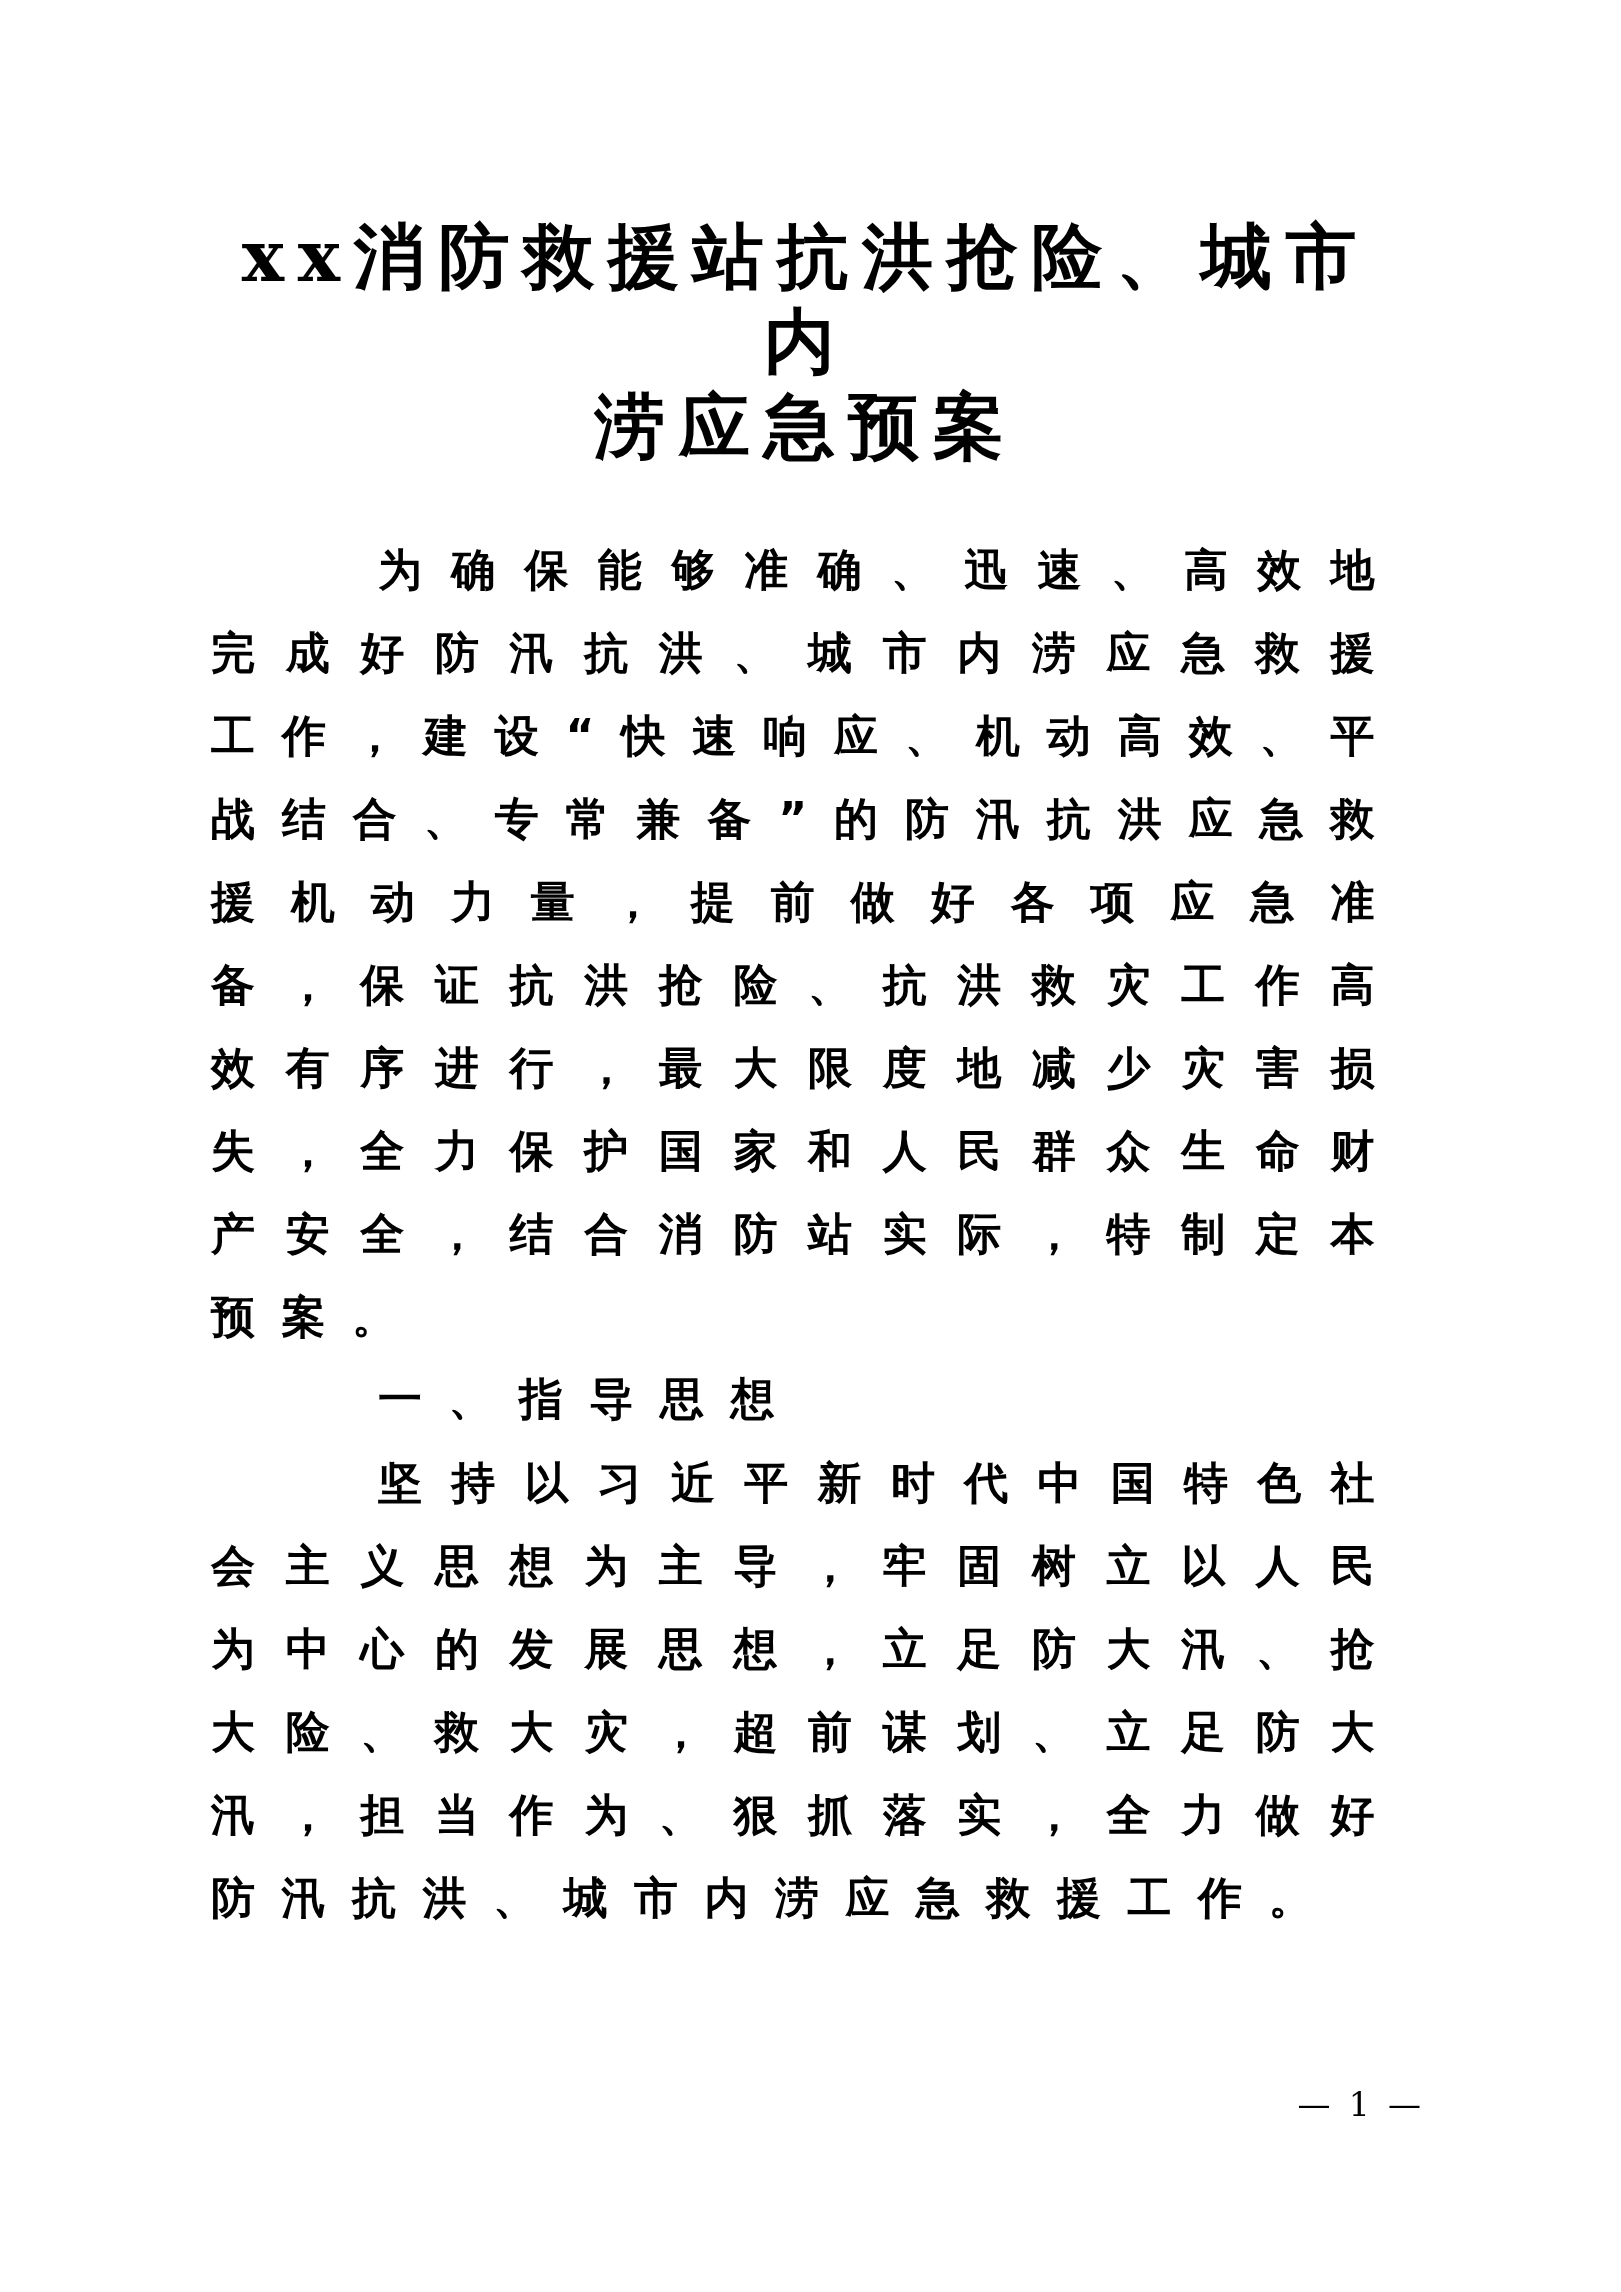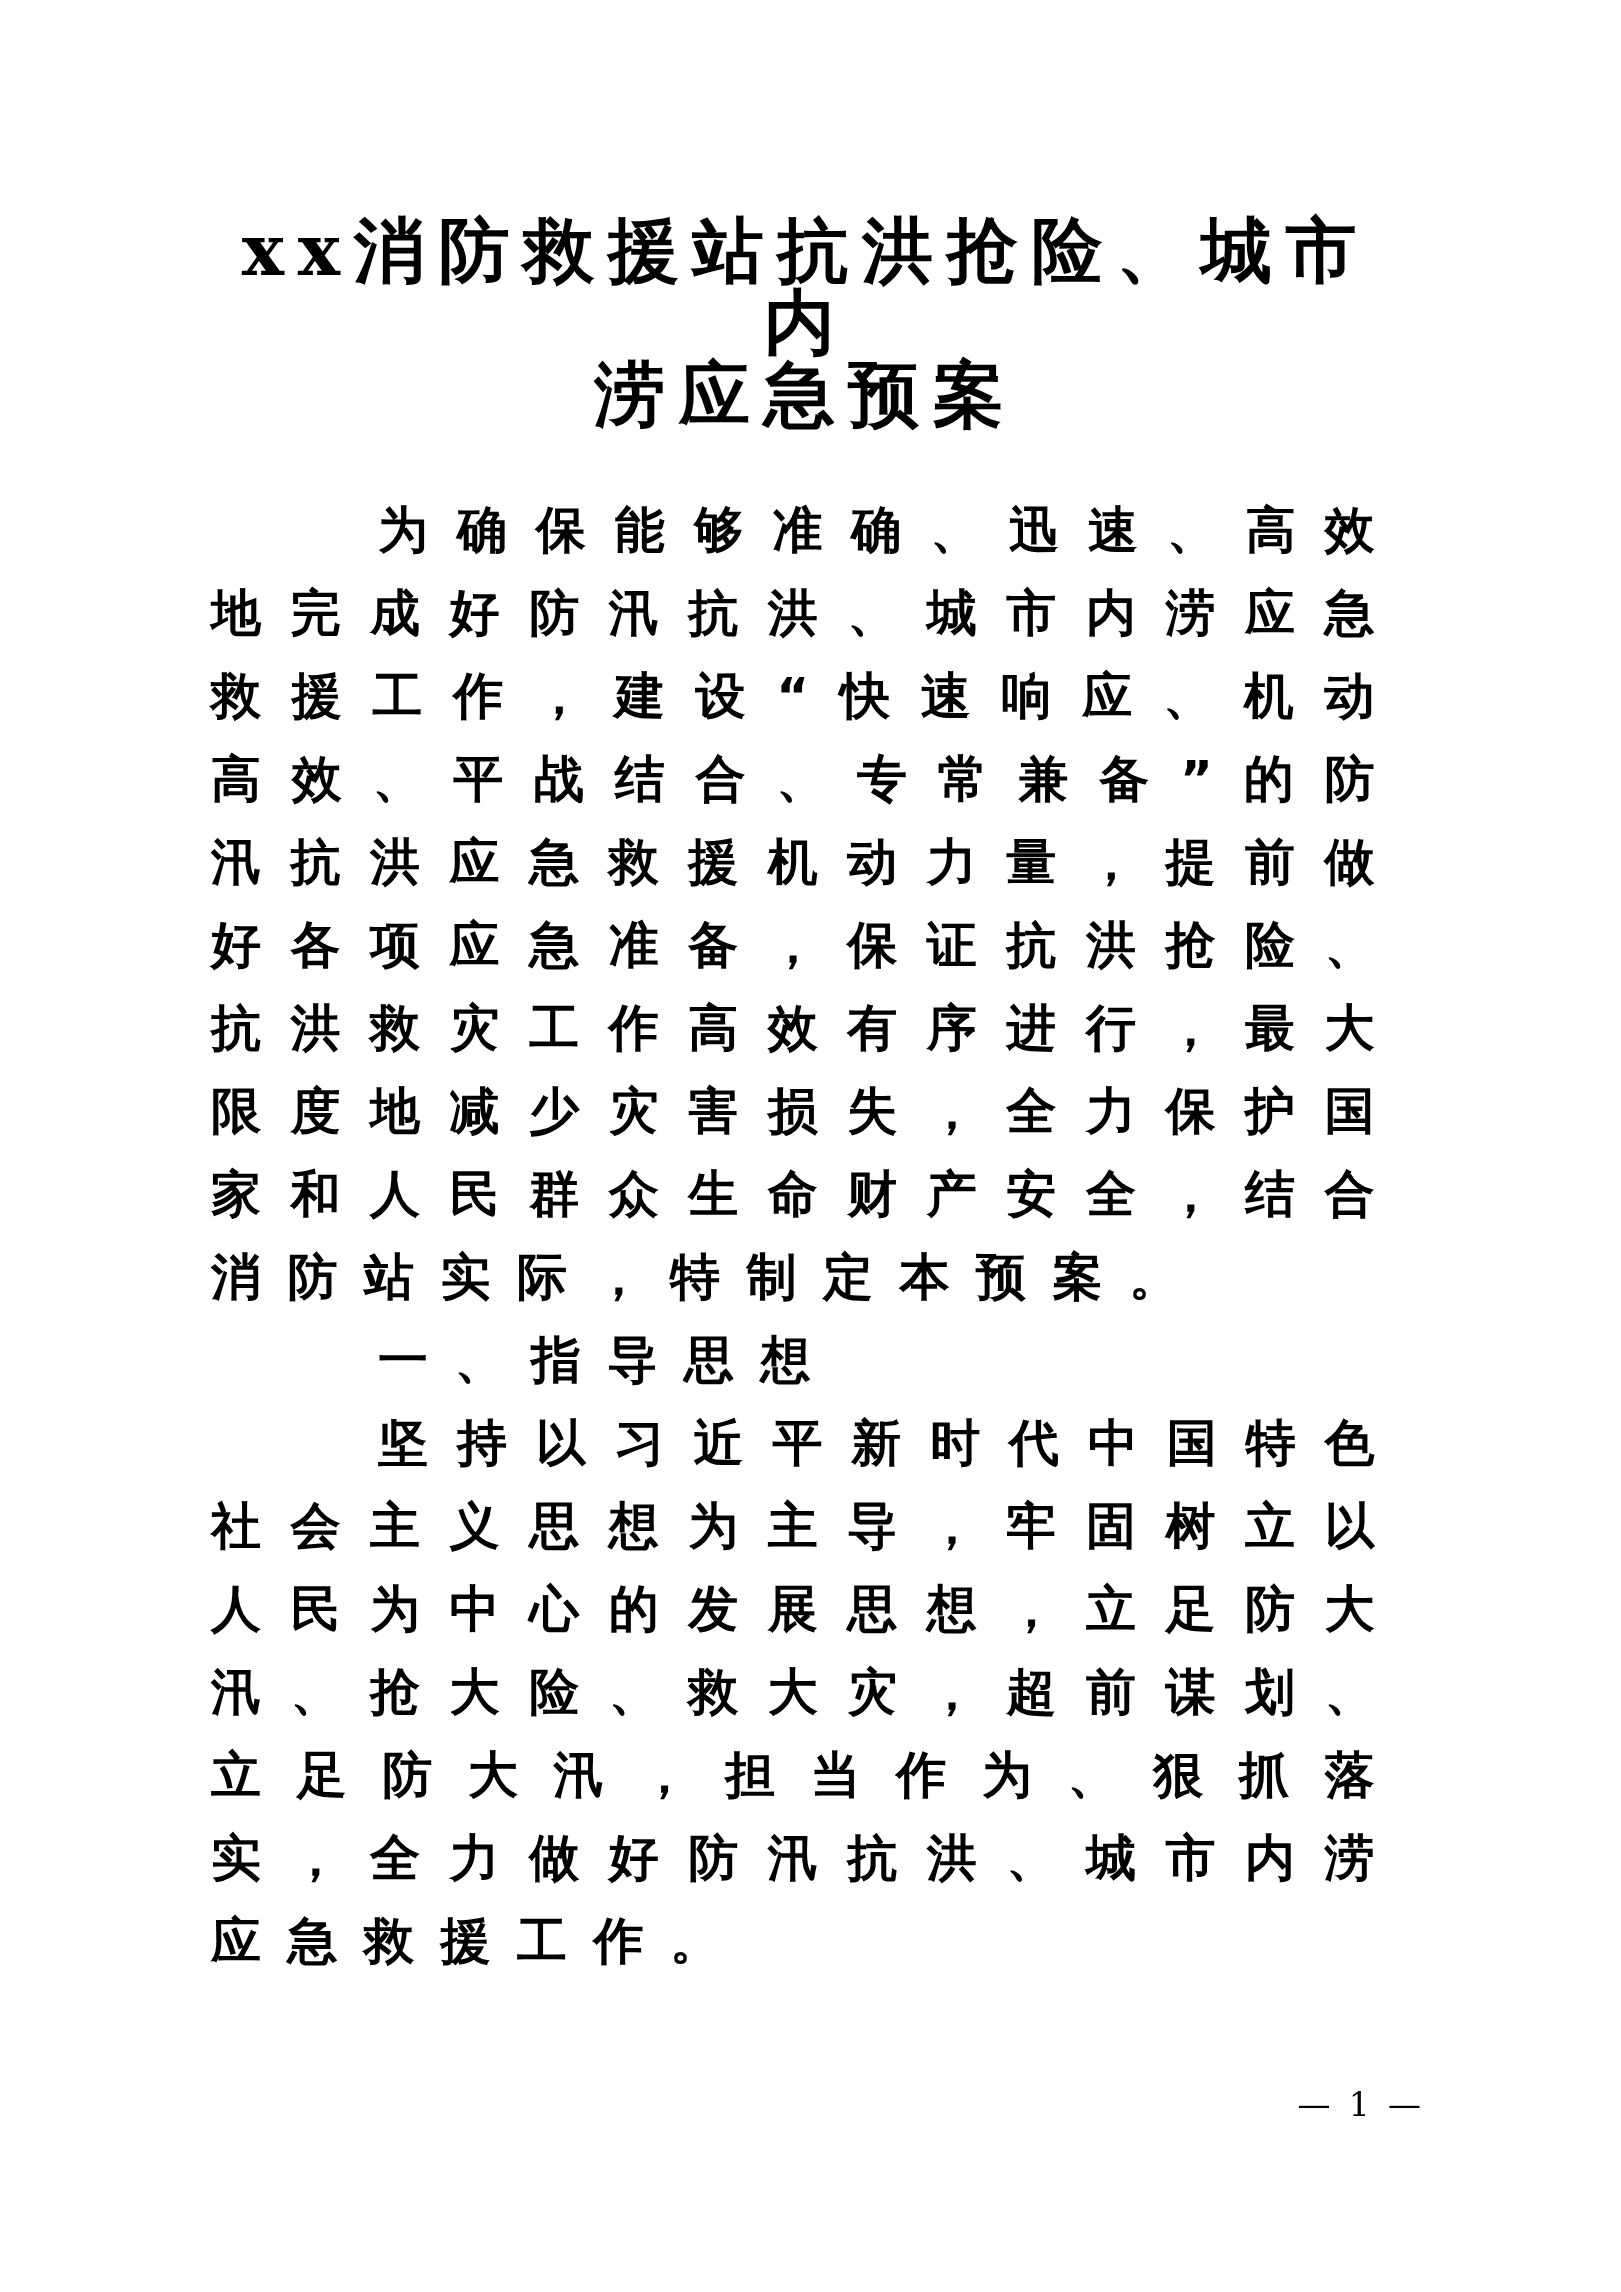--- a/index.html
+++ b/index.html
@@ -23,31 +23,31 @@
     .doc {
       position: absolute;
       left: 211px;
       top: 214px;
       width: 1190px;
     }
     .title {
       margin: 0;
       font-weight: bold;
       font-size: 71px;
-      line-height: 72px;
+      line-height: 85px;
       letter-spacing: 13.7px;
       text-align: center;
       font-family: "DejaVu Serif", "Liberation Serif", serif;
     }
     .title-line {
       display: block;
     }
     .body-text {
       margin-top: 59px;
-      font-size: 50px;
+      font-size: 44px;
       line-height: 83px;
       letter-spacing: 26.5px;
       font-weight: bold;
     }
     .para {
       margin: 0;
       text-indent: 167px;
       text-align: justify;
       text-justify: inter-character;
     }

